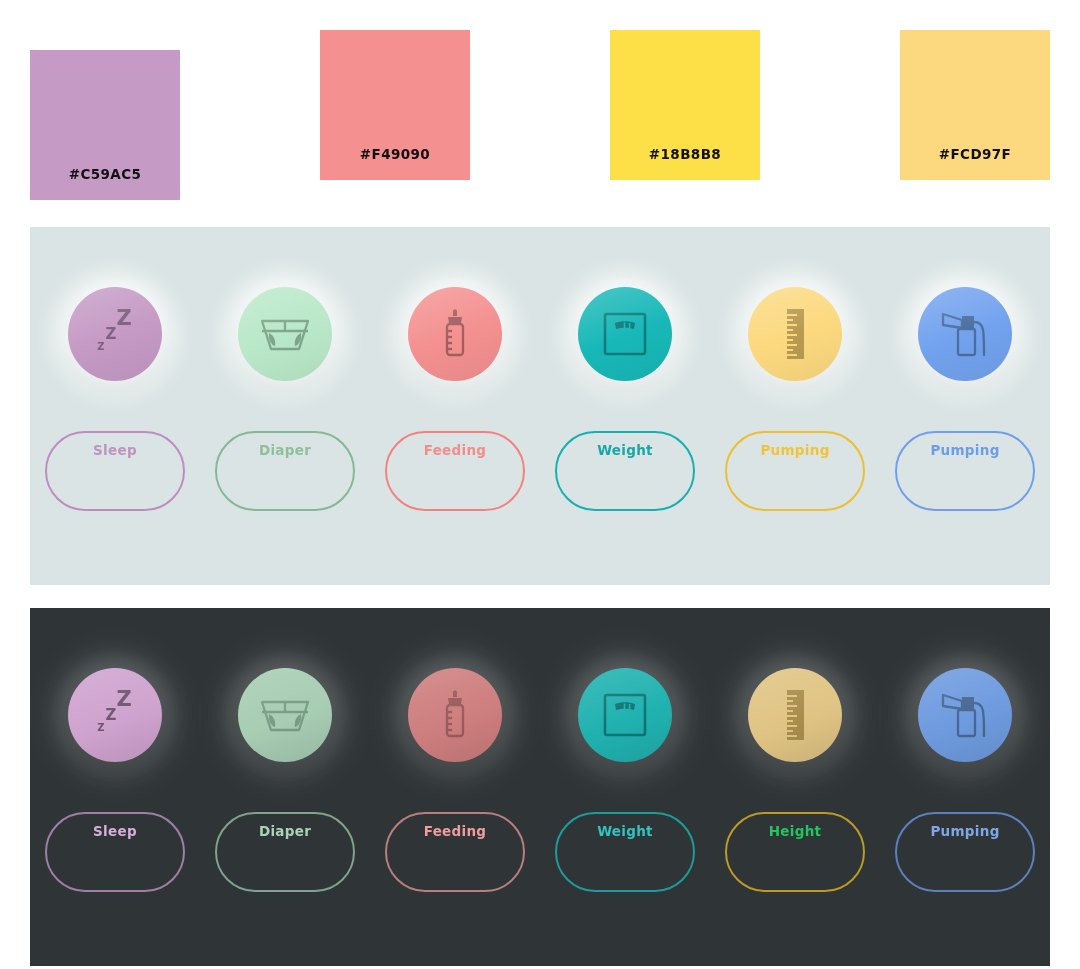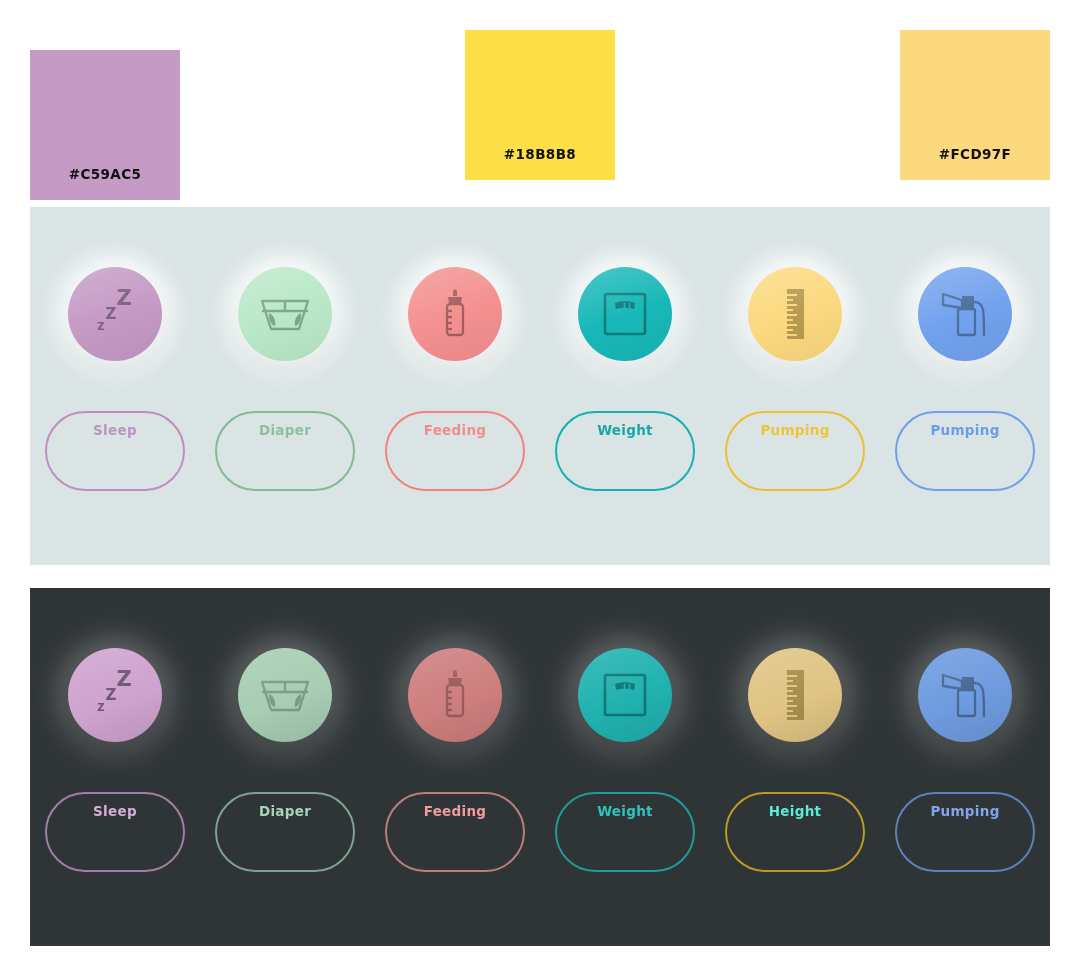--- a/index.html
+++ b/index.html
@@ -43,20 +43,21 @@
     font-weight: 700;
     letter-spacing: 0.4px;
     color: #111111;
   }
 
   
   .panel {
     position: absolute;
     left: 30px;
     width: 1020px;
+    margin-top: 20px;
   }
   .panel-light {
     top: 207px;
     height: 358px;
     background: #dae4e4;
   }
   .panel-dark {
     top: 588px;
     height: 358px;
     background: #2f3537;
@@ -143,20 +144,23 @@
   }
 </style>
 </head>
 <body>
 
 <div class="page">
 
   <div class="swatch-row">
     <div class="swatch" style="background: rgb(197, 154, 197); margin-top: 20px;">
       <span class="swatch-label">#C59AC5</span>
+    </div>
+    <div class="swatch" style="background: rgb(244, 144, 144);">
+      <span class="swatch-label">#F49090</span>
     </div>
     <div class="swatch" style="background: #fde047;">
       <span class="swatch-label">#18B8B8</span>
     </div>
     <div class="swatch" style="background: rgb(252, 217, 127);">
       <span class="swatch-label">#FCD97F</span>
     </div>
   </div>
 
   <div class="panel panel-light" style="background: rgb(218, 228, 228);">
@@ -400,21 +404,21 @@
           <span class="pill-label" style="color: rgb(240, 156, 156);">Feeding</span>
         </div>
       </div>
       <div class="cell">
         <div class="pill" style="border-color: rgb(30, 156, 154);">
           <span class="pill-label" style="color: rgb(47, 196, 192);">Weight</span>
         </div>
       </div>
       <div class="cell">
         <div class="pill" style="border-color: rgb(190, 154, 36);">
-          <span class="pill-label" style="color: #5eead4;">Height</span>
+          <span class="pill-label" style="color: #22c55e;">Height</span>
         </div>
       </div>
       <div class="cell">
         <div class="pill" style="border-color: rgb(94, 128, 189);">
           <span class="pill-label" style="color: rgb(127, 166, 230);">Pumping</span>
         </div>
       </div>
     </div>
 
   </div>

